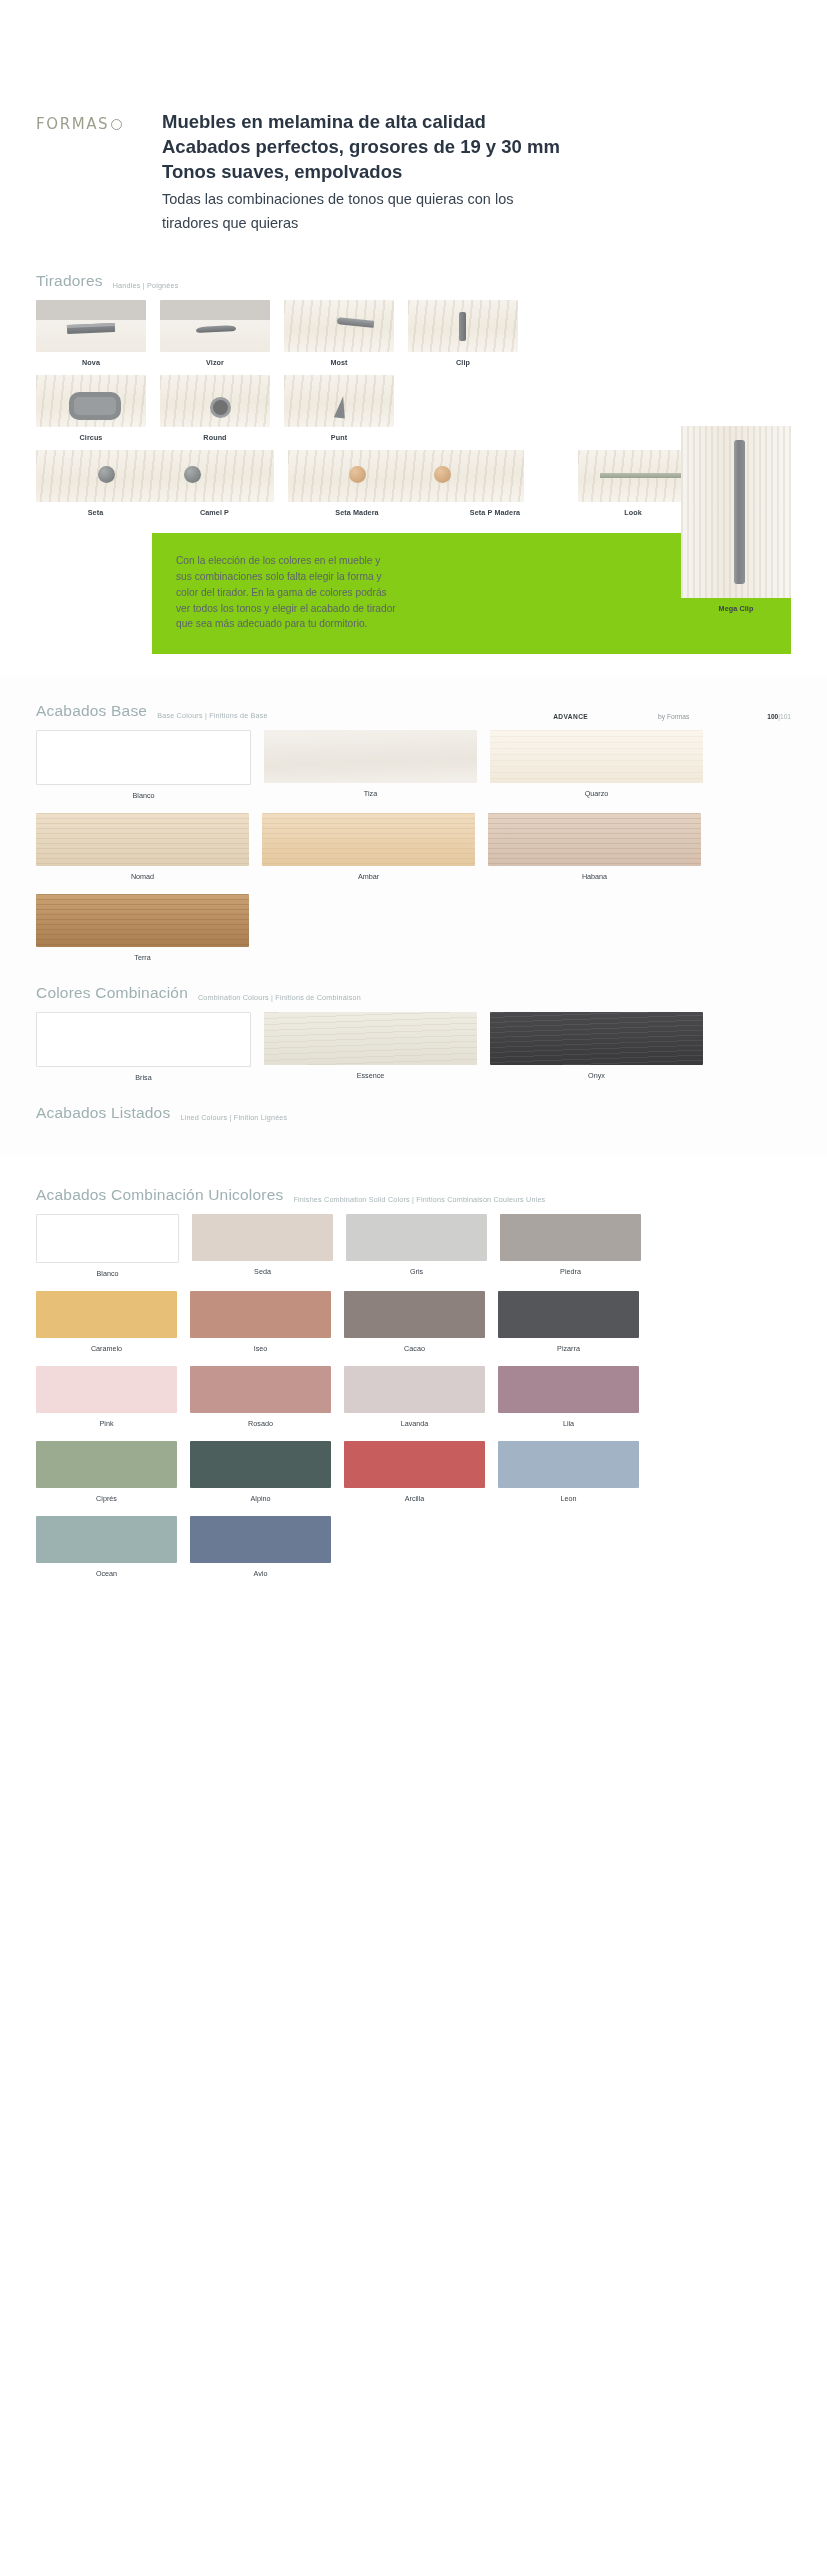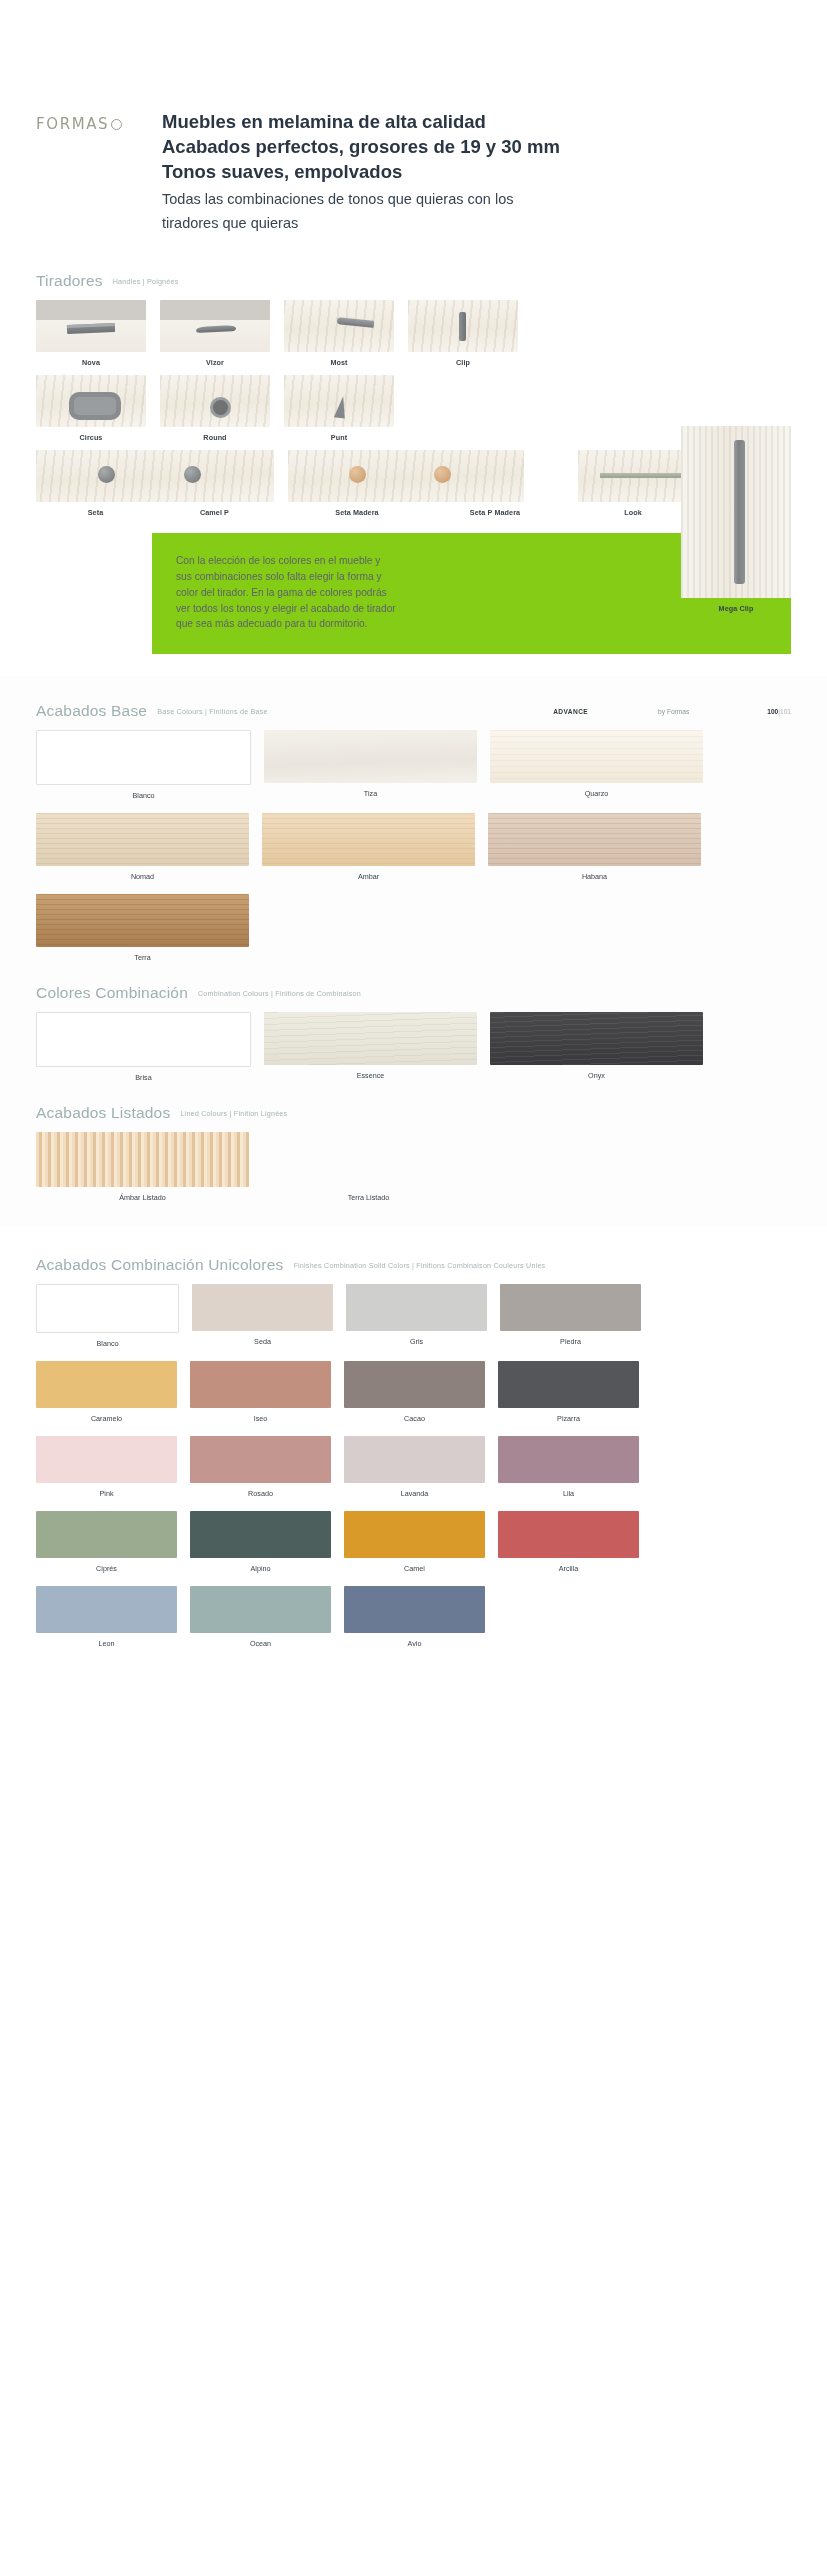--- a/index.html
+++ b/index.html
@@ -23,21 +23,21 @@
   .logo .dot{display:inline-block;width:9px;height:9px;border:1.6px solid #9c9e8c;border-radius:50%;position:relative;top:1px;margin-left:2px;}
   .headings{margin-left:6px;}
   .h-main{
     font-size:18.5px;font-weight:700;line-height:1.35;color:#2b3644;margin:0;
   }
   .h-sub{
     font-size:14.5px;font-weight:400;line-height:1.42;color:#37434f;margin:4px 0 0 0;
   }
 
   
-  .sec-head{display:flex;align-items:center;padding:0 36px;margin-bottom:10px;}
+  .sec-head{display:flex;align-items:flex-end;padding:0 36px;margin-bottom:10px;}
   .sec-title{
     font-size:15.5px;font-weight:400;color:#9fb0b2;letter-spacing:.2px;
   }
   .sec-sub{
     font-size:7.2px;color:#a8b4b6;margin-left:10px;letter-spacing:.2px;
   }
   .sec-meta{margin-left:auto;display:flex;align-items:baseline;gap:0;font-size:6.6px;color:#6c7478;}
   .sec-meta .m1{font-weight:700;letter-spacing:.4px;color:#333a3e;}
   .sec-meta .m2{margin-left:70px;color:#8d9599;}
   .sec-meta .m3{margin-left:78px;}
@@ -305,30 +305,20 @@
         </div>
     </div>
 
     <div class="sp"></div>
 
     <div class="sec-head">
       <span class="sec-title">Acabados Listados</span>
       <span class="sec-sub">Lined Colours  |  Finition Lignées</span>
     </div>
 
-    <div class="grid grid3b">
-      <div class="sw">
-          <div class="swbox listbox t-ambarlist"></div>
-          <div class="swlabel">Ámbar Listado</div>
-        </div>
-      <div class="sw">
-          <div class="swbox listbox t-terralist"></div>
-          <div class="swlabel">Terra Listado</div>
-        </div>
-    </div>
   </div>
 
   <div style="height:30px"></div>
   <div class="sec-head">
     <span class="sec-title">Acabados Combinación Unicolores</span>
     <span class="sec-sub">Finishes Combination Solid Colors  |  Finitions Combinaison Couleurs Unies</span>
   </div>
 
   <div class="grid" id="uni-grid">
       <div class="sw">
@@ -381,24 +371,20 @@
       </div>
       <div class="sw">
         <div class="swbox" style="background: rgb(154, 171, 144);"></div>
         <div class="swlabel">Ciprés</div>
       </div>
       <div class="sw">
         <div class="swbox" style="background: rgb(77, 95, 93);"></div>
         <div class="swlabel">Alpino</div>
       </div>
       <div class="sw">
-        <div class="swbox" style="background: rgb(217, 154, 41);"></div>
-        <div class="swlabel">Camel</div>
-      </div>
-      <div class="sw">
         <div class="swbox" style="background: rgb(199, 94, 93);"></div>
         <div class="swlabel">Arcilla</div>
       </div>
       <div class="sw">
         <div class="swbox" style="background: rgb(163, 179, 198);"></div>
         <div class="swlabel">Leon</div>
       </div>
       <div class="sw">
         <div class="swbox" style="background: rgb(155, 178, 176);"></div>
         <div class="swlabel">Ocean</div>

